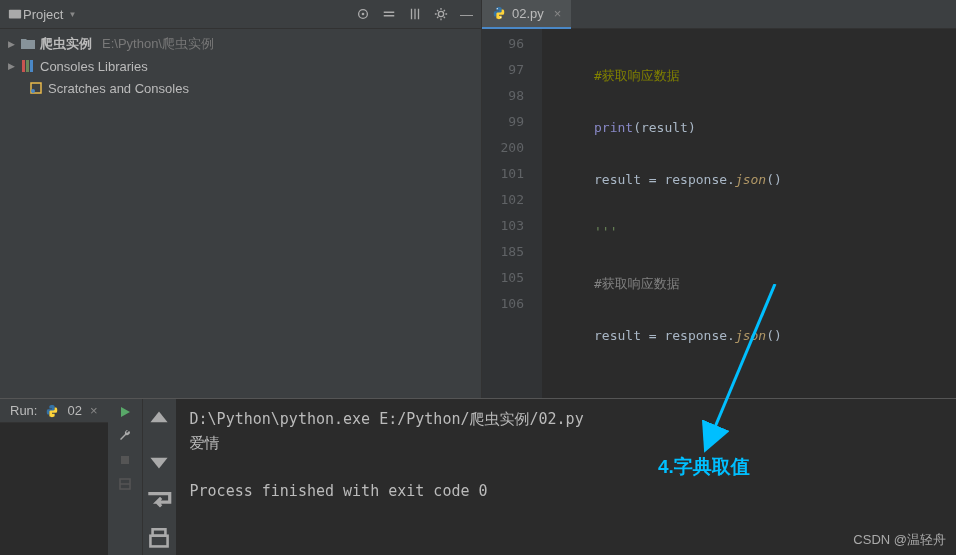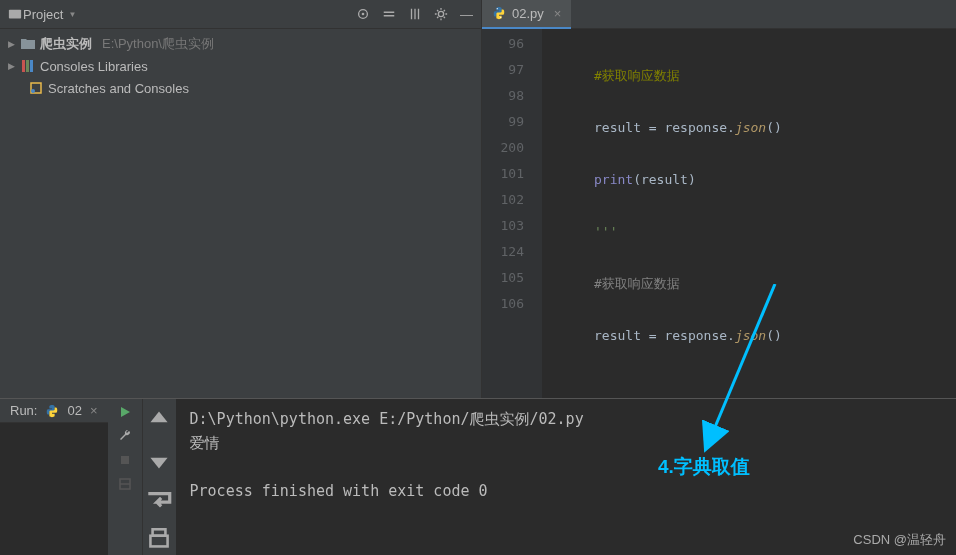--- a/index.html
+++ b/index.html
@@ -225,28 +225,28 @@
     <div class="editor">
       <div class="gutter">
 <div>96</div>
           <div>97</div>
           <div>98</div>
           <div>99</div>
           <div>200</div>
           <div>101</div>
           <div>102</div>
           <div>103</div>
-          <div>124</div>
+          <div>185</div>
           <div>105</div>
           <div>106</div>
       </div>
       <div class="code">
 <div><span class="c-comment-olive">#获取响应数据</span></div>
+<div><span class="c-print">print</span><span>(result)</span></div>
 <div><span>result = response.</span><span class="c-func">json</span><span>()</span></div>
-<div><span class="c-print">print</span><span>(result)</span></div>
 <div><span class="c-str">'''</span></div>
 <div><span class="c-comment">#获取响应数据</span></div>
 <div><span>result = response.</span><span class="c-func">json</span><span>()</span></div>
 <div> </div>
 
 
 
 
       </div>
     </div>

